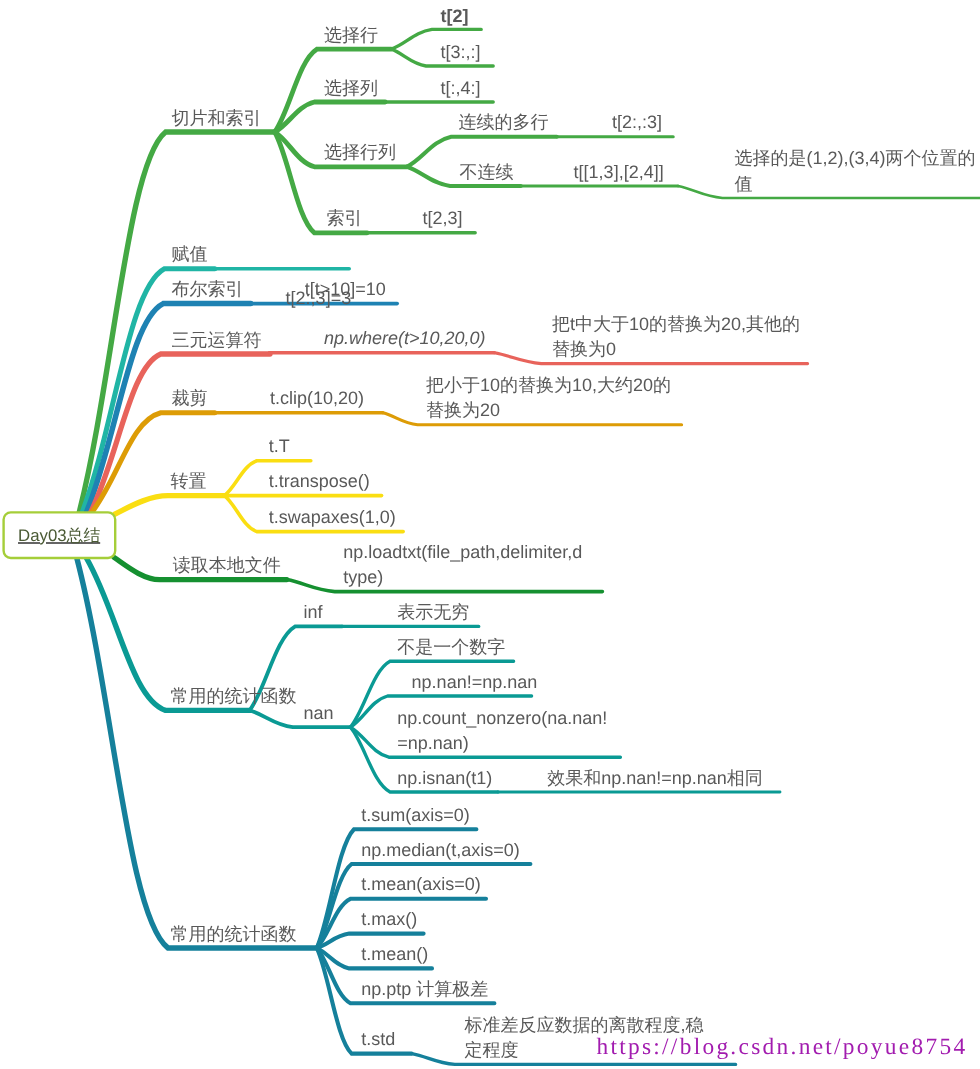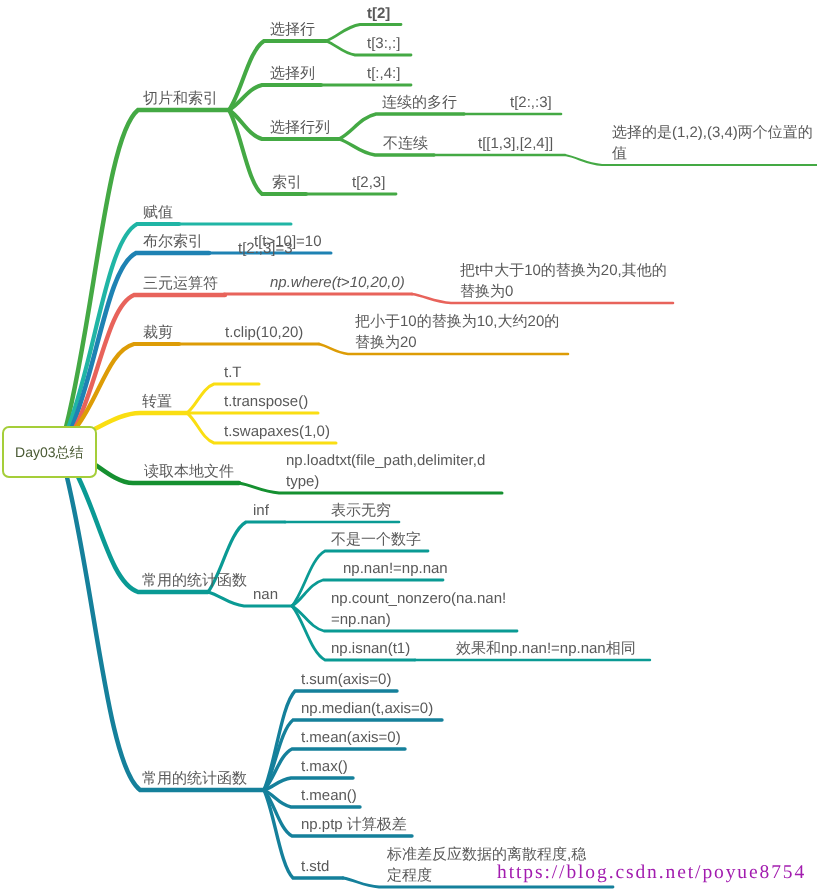--- a/index.html
+++ b/index.html
@@ -66,21 +66,21 @@
       <path d="M 64 465 C 94.4 582, 106.56 764, 140 790 L 264 790" fill="none" stroke="#15809b" stroke-width="4.5" stroke-linecap="round"></path>
       <path d="M 264 790 C 275.16 764.26, 281.36 704.86, 295 691 L 397 691" fill="none" stroke="#15809b" stroke-width="3.4" stroke-linecap="round"></path>
       <path d="M 264 790 C 274.44 771.8, 280.24 729.8, 293 720 L 442 720" fill="none" stroke="#15809b" stroke-width="3.4" stroke-linecap="round"></path>
       <path d="M 264 790 C 274.08 779.34, 279.68 754.74, 292 749 L 405 749" fill="none" stroke="#15809b" stroke-width="3.4" stroke-linecap="round"></path>
       <path d="M 264 790 C 273.72 786.88, 279.12 779.68, 291 778 L 353 778" fill="none" stroke="#15809b" stroke-width="3.4" stroke-linecap="round"></path>
       <path d="M 264 790 C 273.72 794.42, 279.12 804.62, 291 807 L 360 807" fill="none" stroke="#15809b" stroke-width="3.4" stroke-linecap="round"></path>
       <path d="M 264 790 C 274.08 801.96, 279.68 829.56, 292 836 L 412 836" fill="none" stroke="#15809b" stroke-width="3.4" stroke-linecap="round"></path>
       <path d="M 264 790 C 274.44 812.88, 280.24 865.68, 293 878 L 343 878" fill="none" stroke="#15809b" stroke-width="3.4" stroke-linecap="round"></path>
       <path d="M 343 878 C 355.96 880.34, 363.16 885.74, 379 887 L 613 887" fill="none" stroke="#15809b" stroke-width="2.8" stroke-linecap="round"></path>
     </svg>
-  <div class="rootbox" id="rootbox" style="left: 1.5px; top: 425.5px; width: 95.5px; height: 52px;">
+  <div class="rootbox" id="rootbox" style="left: 1.5px; top: 425.5px; width: 95.5px; height: 40px; text-decoration: underline;">
     <span class="roottext">Day03总结</span>
   </div>
   <div id="labels">
       <div class="lbl" style="left: 143px; top: 88px;">切片和索引</div>
       <div class="lbl" style="left: 270px; top: 19px;">选择行</div>
       <div class="lbl" style="left: 367px; top: 2.5px; font-weight: bold;">t[2]</div>
       <div class="lbl" style="left: 367px; top: 33px;">t[3:,:]</div>
       <div class="lbl" style="left: 270px; top: 63px;">选择列</div>
       <div class="lbl" style="left: 367px; top: 63px;">t[:,4:]</div>
       <div class="lbl" style="left: 270px; top: 117px;">选择行列</div>

